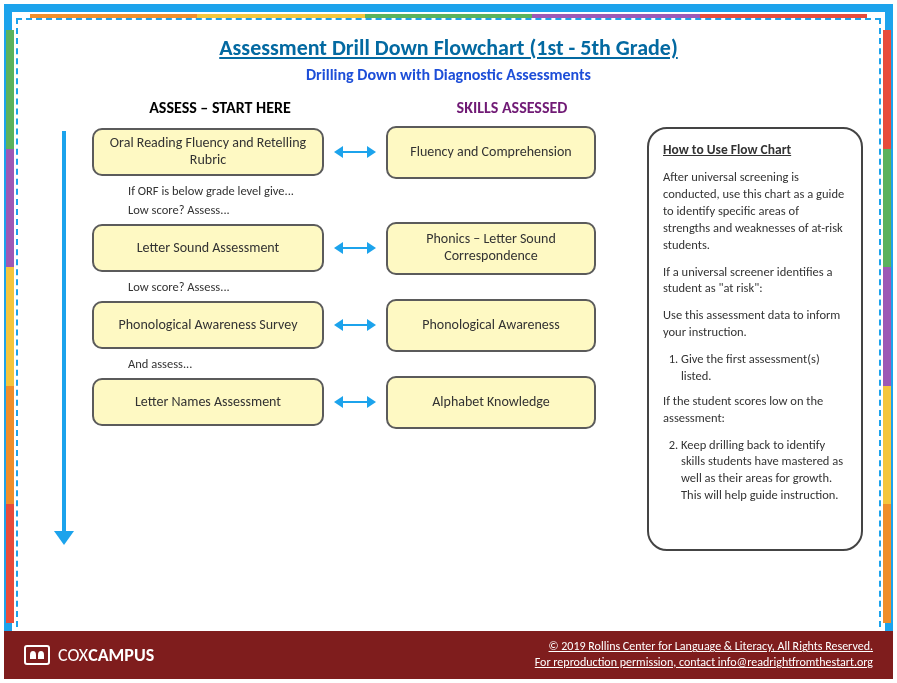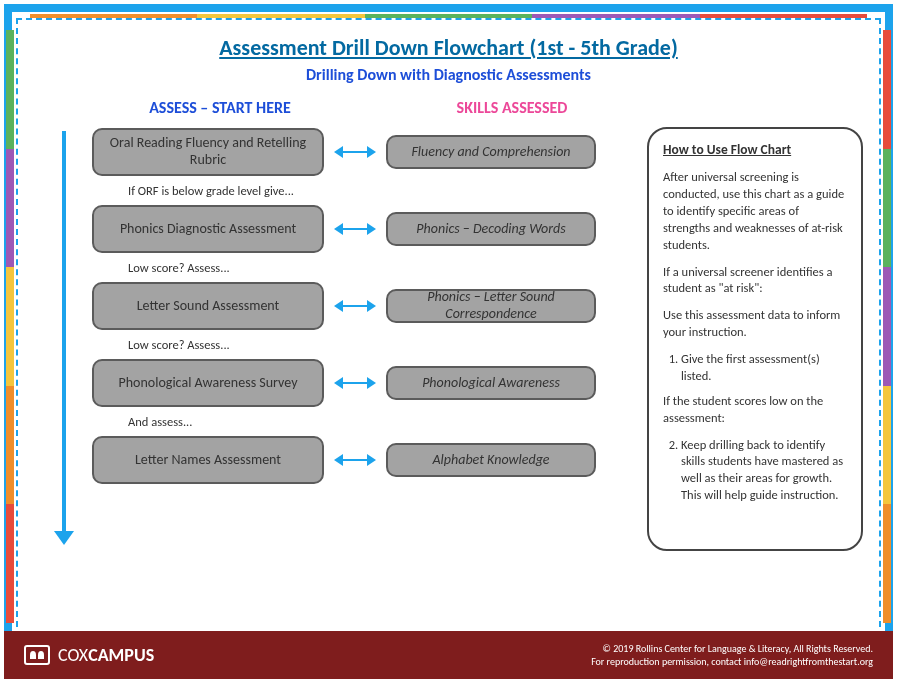--- a/index.html
+++ b/index.html
@@ -60,29 +60,29 @@
   }
   .col-headers {
     display: flex;
     margin-top: 14px;
   }
   .hdr-assess {
     width: 268px;
     text-align: center;
     font-weight: bold;
     font-size: 16px;
-    color: #1d4ed8;
+    color: #000000;
     margin-left: 52px;
   }
   .hdr-skills {
     width: 220px;
     text-align: center;
     font-weight: bold;
     font-size: 16px;
-    color: #ec4899;
+    color: #701a75;
     margin-left: 48px;
   }
   .flow-area {
     position: relative;
     margin-top: 8px;
     height: 430px;
   }
   .arrow-down {
     position: absolute;
     left: 28px;
@@ -107,32 +107,32 @@
   }
   .row {
     display: flex;
     align-items: center;
     height: 54px;
     margin-bottom: 4px;
   }
   .box {
     border: 2px solid #5b5b5b;
     border-radius: 10px;
-    background: #a3a3a3;
+    background: #fef9c3;
     display: flex;
     align-items: center;
     justify-content: center;
     text-align: center;
     font-size: 14px;
     color: #333;
     padding: 4px 8px;
     line-height: 1.2;
   }
   .box-assess { width: 232px; height: 48px; }
-  .box-skill  { width: 210px; height: 34px; font-style: italic; }
+  .box-skill  { width: 210px; height: 53px; }
   .dbl-arrow {
     width: 42px;
     height: 16px;
     position: relative;
     margin: 0 10px;
   }
   .dbl-arrow::before {
     content: '';
     position: absolute;
     left: 8px; right: 8px; top: 7px;
@@ -203,22 +203,23 @@
     width: 6px; height: 8px;
     background: #fff;
     border-radius: 50% 50% 0 0;
     top: 4px;
   }
   .book-icon::before { left: 4px; }
   .book-icon::after { right: 4px; }
   .footer-right {
     margin-left: auto;
     text-align: right;
-    font-size: 10px;
+    font-size: 12px;
     line-height: 1.3;
+    text-decoration: underline;
   }
 </style>
 </head>
 <body>
 
 <div class="outer-frame"></div>
 
 <div class="colour-strip-top">
   <div class="c1"></div>
     <div class="c2"></div>
@@ -259,28 +260,20 @@
       <div class="row">
         <div class="box box-assess">Oral Reading Fluency and Retelling Rubric</div>
         <div class="dbl-arrow">
             <span class="al"></span>
             <span class="ar"></span>
           </div>
         <div class="box box-skill">Fluency and Comprehension</div>
       </div>
       <div class="inter">If ORF is below grade level give...</div>
 
-      <div class="row">
-        <div class="box box-assess">Phonics Diagnostic Assessment</div>
-        <div class="dbl-arrow">
-            <span class="al"></span>
-            <span class="ar"></span>
-          </div>
-        <div class="box box-skill">Phonics – Decoding Words</div>
-      </div>
       <div class="inter">Low score? Assess...</div>
 
       <div class="row">
         <div class="box box-assess">Letter Sound Assessment</div>
         <div class="dbl-arrow">
             <span class="al"></span>
             <span class="ar"></span>
           </div>
         <div class="box box-skill">Phonics – Letter Sound Correspondence</div>
       </div>

